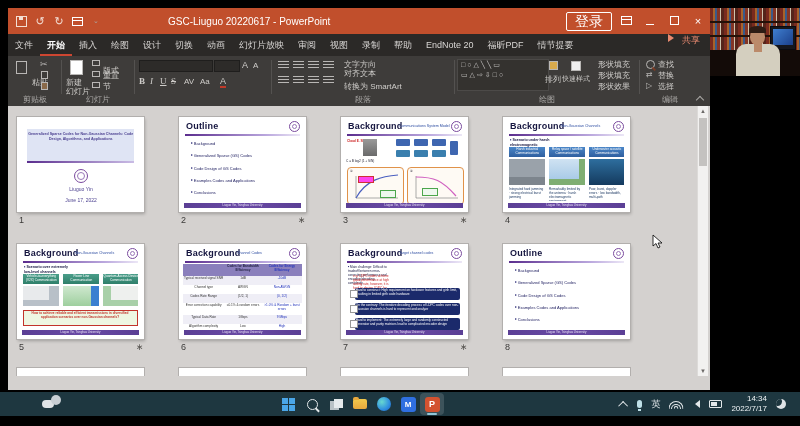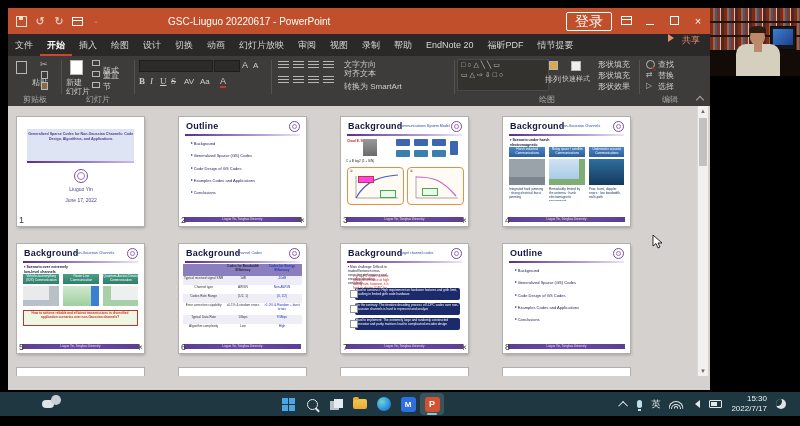--- a/index.html
+++ b/index.html
@@ -40,21 +40,21 @@
   .stripes{background:repeating-linear-gradient(180deg,#b9b7b5 0 1px,transparent 1px 3px)}
   .combo{background:#2d2b29;border:1px solid #1f1e1d;height:10px}
   .chev{font-size:7px;color:#a9a7a5}
   .rbtn-txt{font-size:8px;color:#cfcdca;white-space:nowrap}
   .gallery{position:absolute;left:449px;top:3px;width:84px;height:30px;background:#34322f;border:1px solid #4c4a48;
       color:#c4c2c0;font-size:7px;line-height:10px;padding:0 3px;letter-spacing:2px;overflow:hidden}
   .collapse{position:absolute;right:5px;bottom:2px;width:8px;height:8px}
   .chevup{display:inline-block;width:5px;height:5px;border-left:1.5px solid #a9a7a5;border-top:1.5px solid #a9a7a5;transform:rotate(45deg)}
   
   .sorter{position:absolute;left:0;top:98px;right:0;height:270px;background:#d4d1cf;overflow:hidden}
-  .thumb{position:absolute;width:127px;height:109px;background:#fff;box-shadow:0 0 0 1px #b2afad,1px 2px 3px rgba(0,0,0,.25);overflow:hidden}
+  .thumb{position:absolute;width:127px;height:95px;background:#fff;box-shadow:0 0 0 1px #b2afad,1px 2px 3px rgba(0,0,0,.25);overflow:hidden}
   .slidenum{position:absolute;font-size:9px;color:#3b3a39}
   .star{position:absolute;font-size:9px;color:#55524f}
   .stub{position:absolute;height:10px;background:#fff;box-shadow:0 0 0 1px #b2afad;top:262px;width:127px}
   
   .sbar{position:absolute;right:2px;top:0;bottom:0;width:10px;background:#f2f1f0;border-left:1px solid #dcdad8}
   .sbar .arr{position:absolute;left:0;width:10px;height:10px;font-size:6px;color:#6b6967;text-align:center;line-height:10px}
   .sbar .thumbv{position:absolute;left:1px;width:8px;top:12px;height:48px;background:#c4c2c0}
   
   .z35{font-size:9px;line-height:1.25;transform:scale(.35);transform-origin:0 0;width:285%;display:block}
   .z4{font-size:9px;line-height:1.25;transform:scale(.4);transform-origin:0 0;width:250%;display:block}
@@ -221,20 +221,21 @@
     <span class="ic stripes" style="position:absolute;left:285px;top:5px;width:11px;height:8px;border:none"></span>
     <span class="ic stripes" style="position:absolute;left:300px;top:5px;width:11px;height:8px;border:none"></span>
     <span class="ic stripes" style="position:absolute;left:315px;top:5px;width:11px;height:8px;border:none"></span>
     <span class="ic stripes" style="position:absolute;left:270px;top:20px;width:11px;height:8px;border:none"></span>
     <span class="ic stripes" style="position:absolute;left:285px;top:20px;width:11px;height:8px;border:none"></span>
     <span class="ic stripes" style="position:absolute;left:300px;top:20px;width:11px;height:8px;border:none"></span>
     <span class="ic stripes" style="position:absolute;left:315px;top:20px;width:11px;height:8px;border:none"></span>
     <span class="rbtn-txt" style="position:absolute;left:336px;top:3px">文字方向</span>
     <span class="rbtn-txt" style="position:absolute;left:336px;top:12px">对齐文本</span>
     <span class="rbtn-txt" style="position:absolute;left:336px;top:25px">转换为 SmartArt</span>
+    <span class="glabel" style="left:266px;width:178px">段落</span>
     <span class="vsep" style="left:446px"></span>
 
     <div class="gallery">
       <span>□○△╲╲▭</span><br>
       <span>▭△⇨⇩□○</span>
     </div>
     <span class="ic" style="position:absolute;left:541px;top:5px;width:9px;height:9px;background:#d8aa4c"></span>
     <span class="rbtn-txt" style="position:absolute;left:537px;top:18px">排列</span>
     <span class="ic" style="position:absolute;left:563px;top:5px;width:10px;height:10px;background:#efefef"></span>
     <span class="rbtn-txt" style="position:absolute;left:554px;top:18px;font-size:7px">快速样式</span>
@@ -580,21 +581,21 @@
     <span class="micico"></span>
     <span>英</span>
     <span class="wifi">
         <i style="width:13px;height:7px"></i>
         <i style="width:8px;height:4px"></i>
         <i style="width:3px;height:2px"></i>
       </span>
     <span class="spk"></span>
     <span class="batt"></span>
     <span class="clock">
-      <span>15:30</span><br>
+      <span>14:34</span><br>
       <span>2022/7/17</span>
     </span>
     <span class="moon"></span>
   </div>
 </div>
 
 <div class="cam">
   <div class="shelf"></div>
   <div class="monitor"></div>
   <div class="body"></div>

